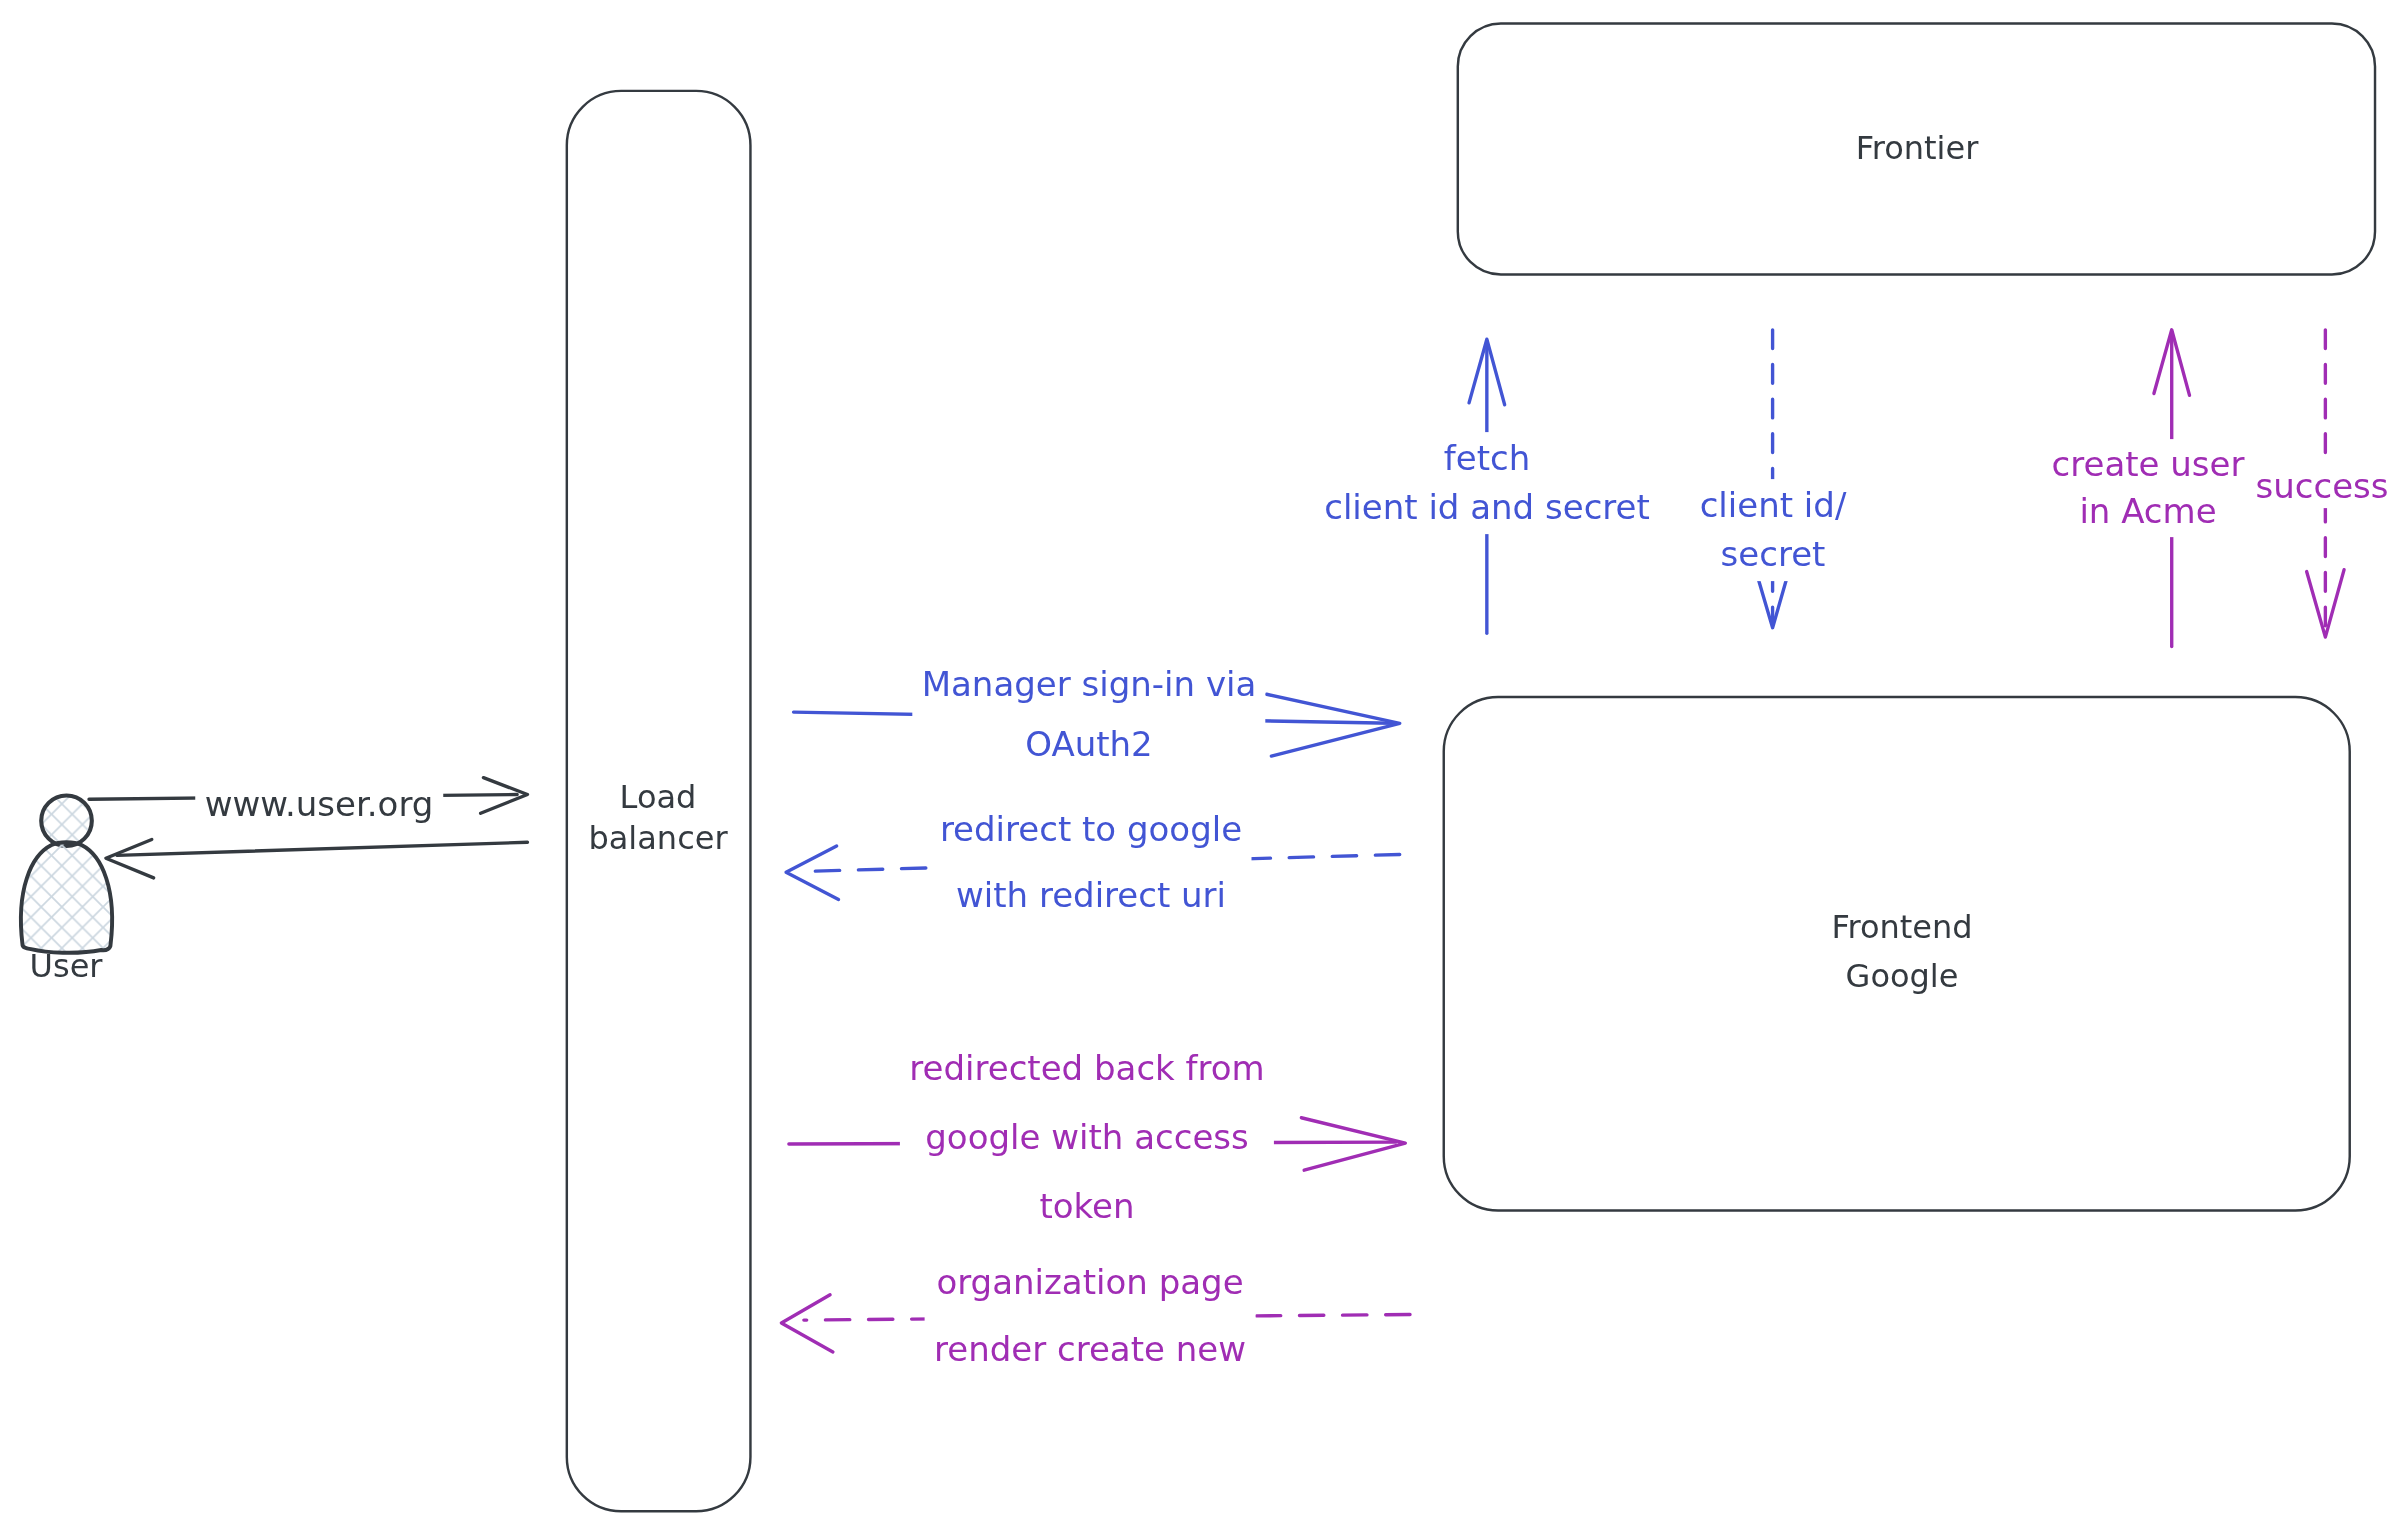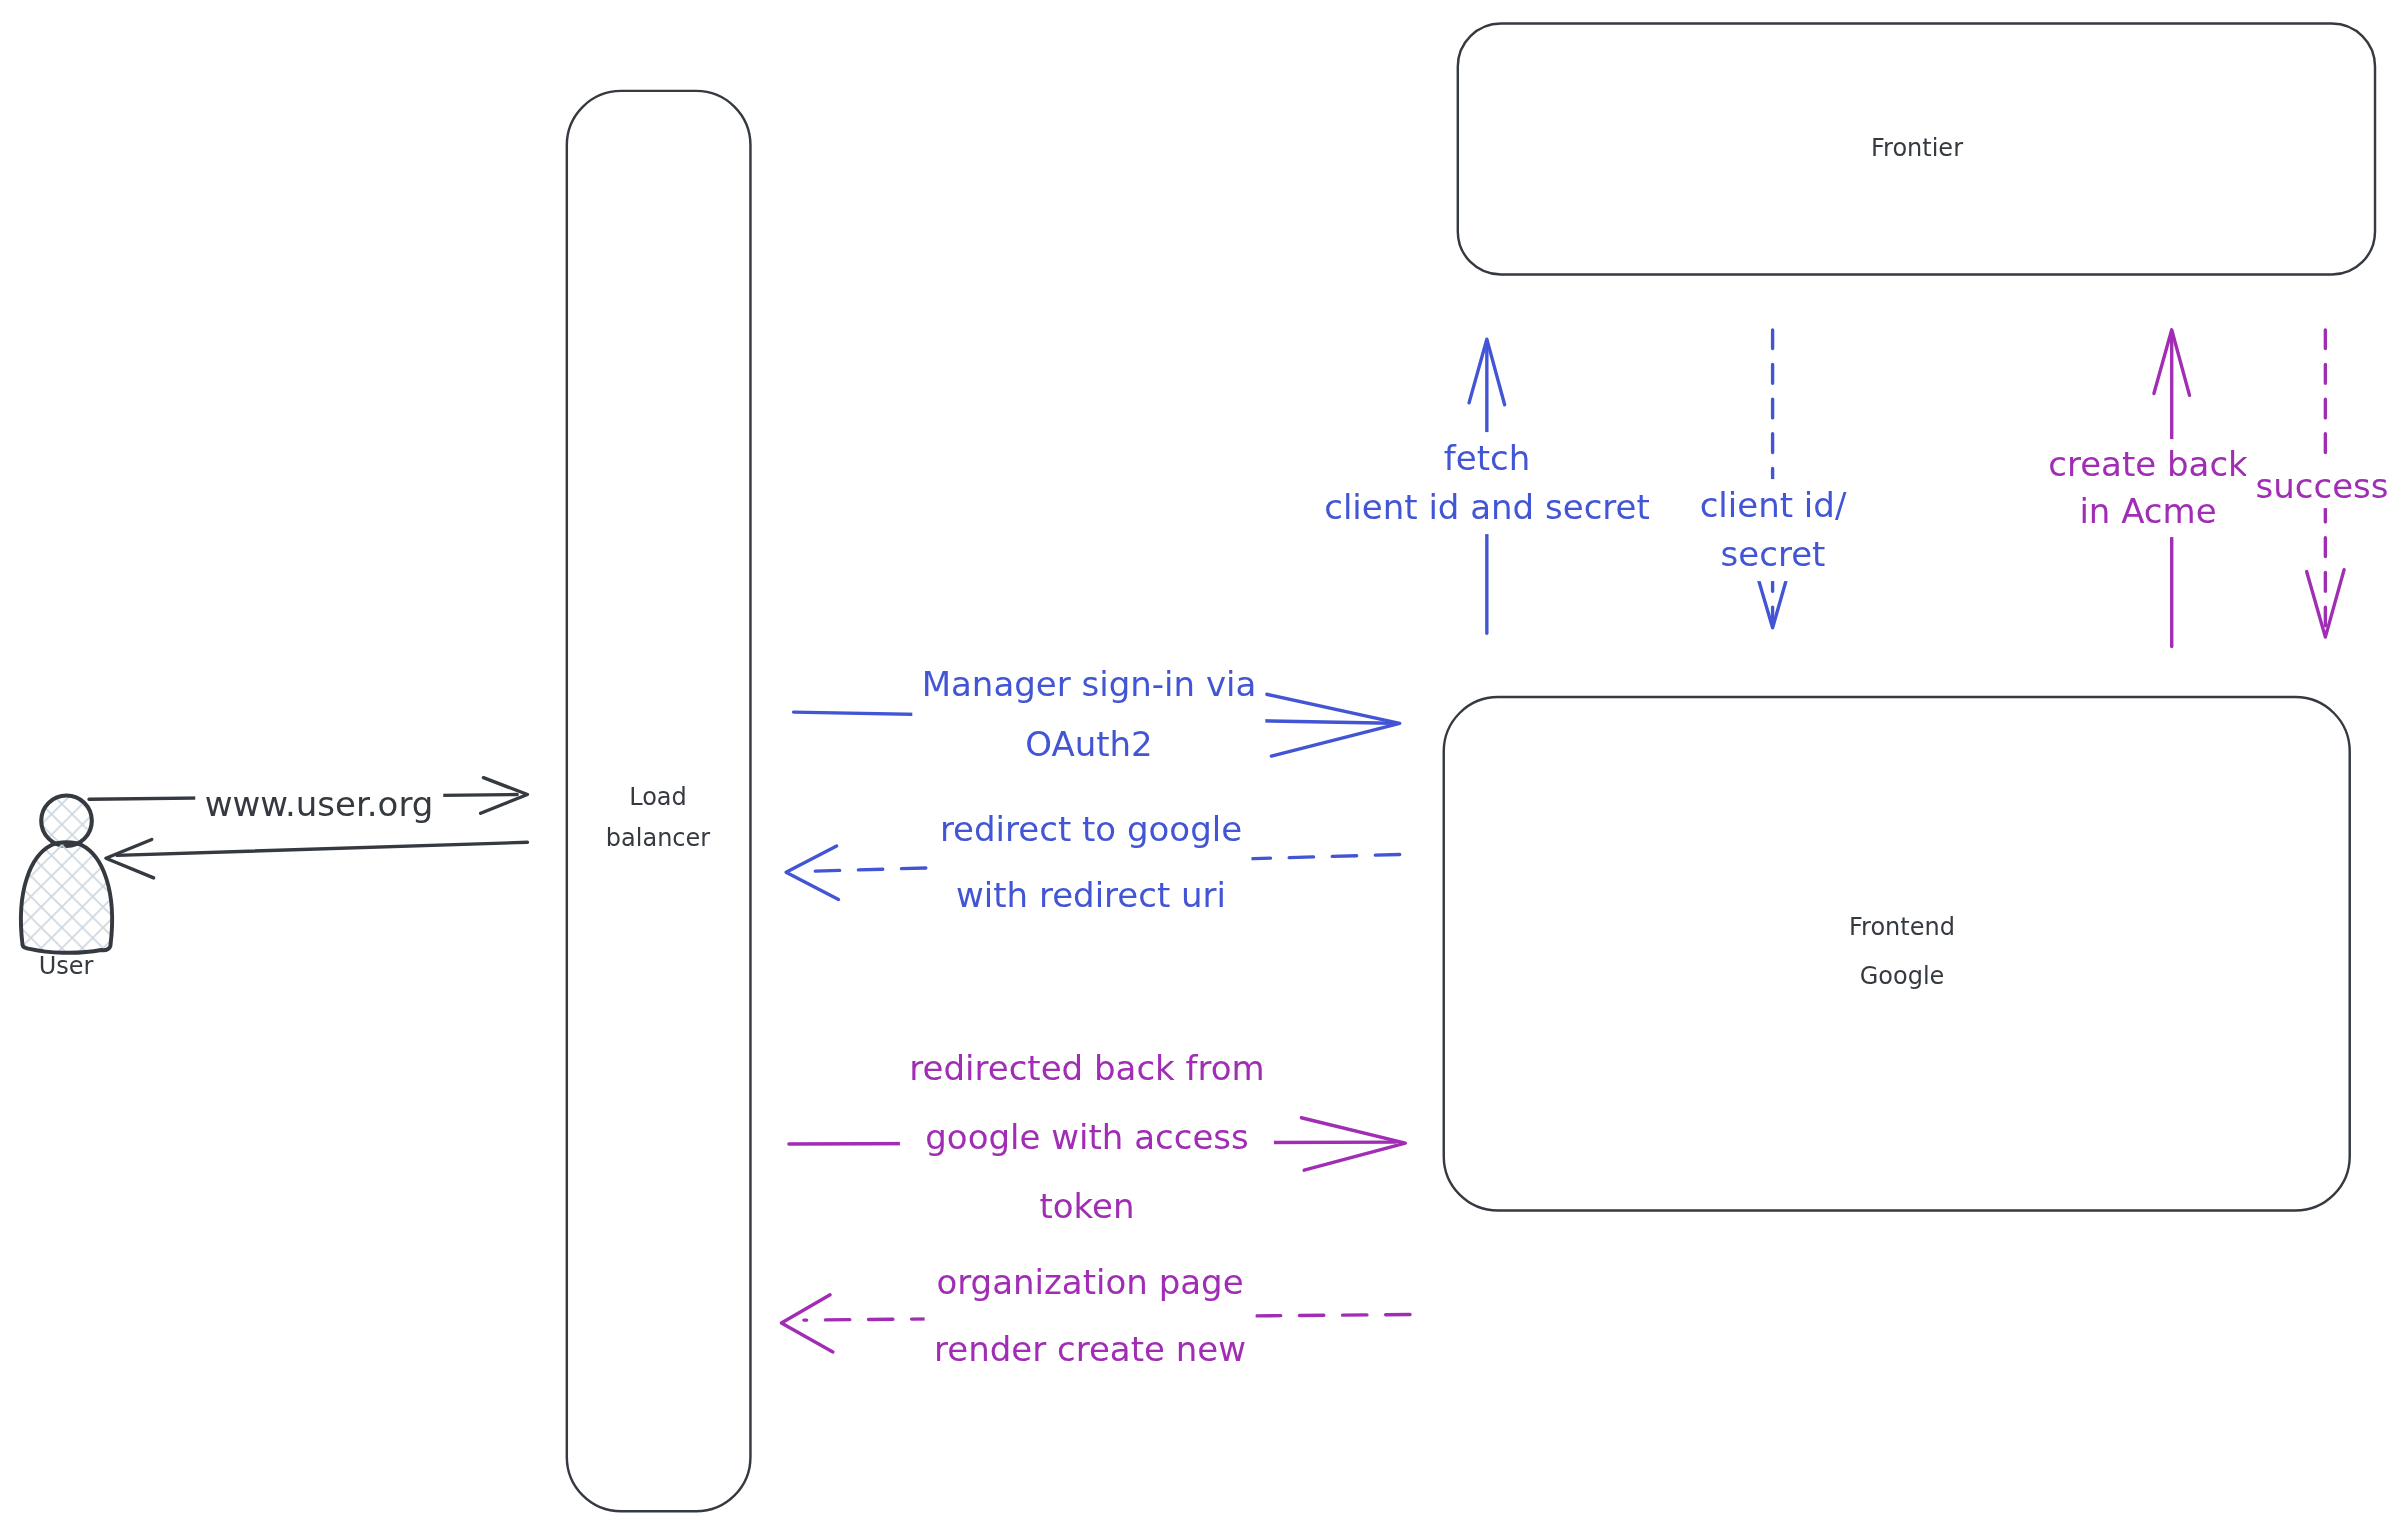--- a/index.html
+++ b/index.html
@@ -24,21 +24,21 @@
     text-align:center;
     white-space:nowrap;
     z-index:2;
     font-size:34px;
     color:var(--ink);
     font-family:"DejaVu Sans",sans-serif;
   }
   .bg{background:var(--bg);padding:1.9px 9.4px;}
   .blue{color:var(--blue);}
   .purple{color:var(--purple);}
-  .title{font-size:24px;}
+  .title{font-size:32px;}
   .stroke-ink{stroke:var(--ink);}
   .stroke-blue{stroke:var(--blue);}
   .stroke-purple{stroke:var(--purple);}
   .box{fill:var(--bg);stroke-width:2.6;}
   .wire{fill:none;stroke-width:3.6;stroke-linecap:round;stroke-linejoin:round;}
   .head{fill:none;stroke-width:3.6;stroke-linecap:round;stroke-linejoin:round;}
   .dash-h{stroke-dasharray:26 20;}
   .dash-v{stroke-dasharray:20 17;}
 </style>
 </head>
@@ -148,21 +148,21 @@
     <div>fetch</div>
     <div>client id and secret</div>
   </div>
 
   <div class="lbl blue bg" style="left:1773px;top:483px;line-height:49px;margin-top:47px;">
     <div>client id/</div>
     <div>secret</div>
   </div>
 
   <div class="lbl purple bg" style="left:2148px;top:488px;line-height:47px;">
-    <div>create back</div>
+    <div>create user</div>
     <div>in Acme</div>
   </div>
 
   <div class="lbl purple bg" style="left:2322px;top:486px;">
     <div>success</div>
   </div>
 
   <div class="lbl purple bg" style="left:1087px;top:1137px;line-height:69px;">
     <div>redirected back from</div>
     <div>google with access</div>

